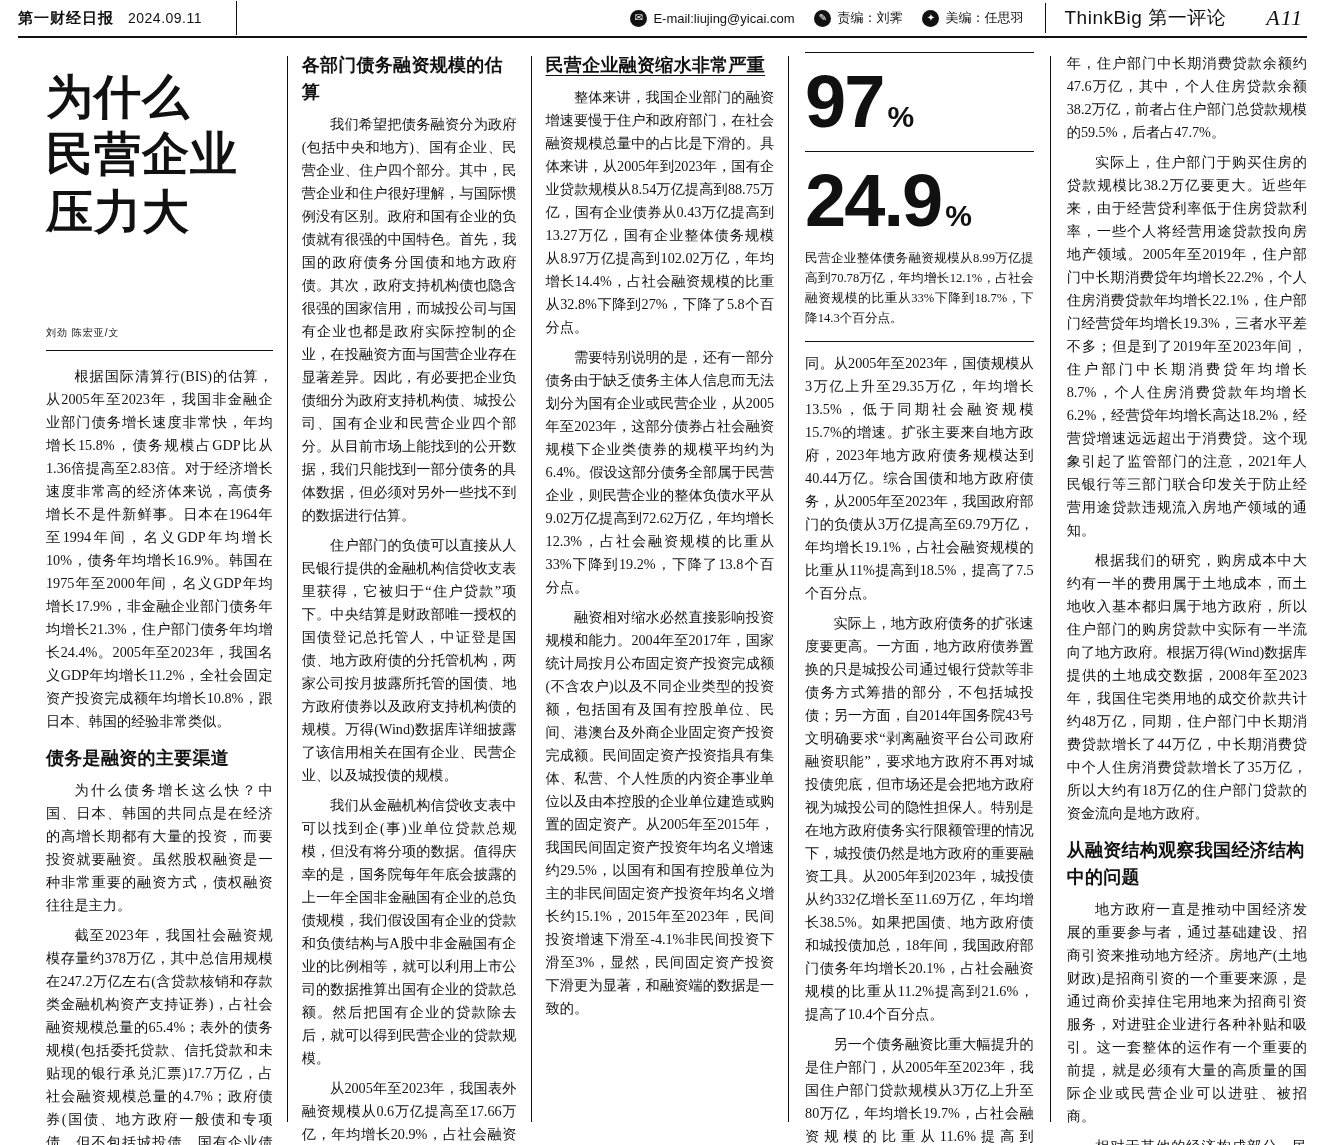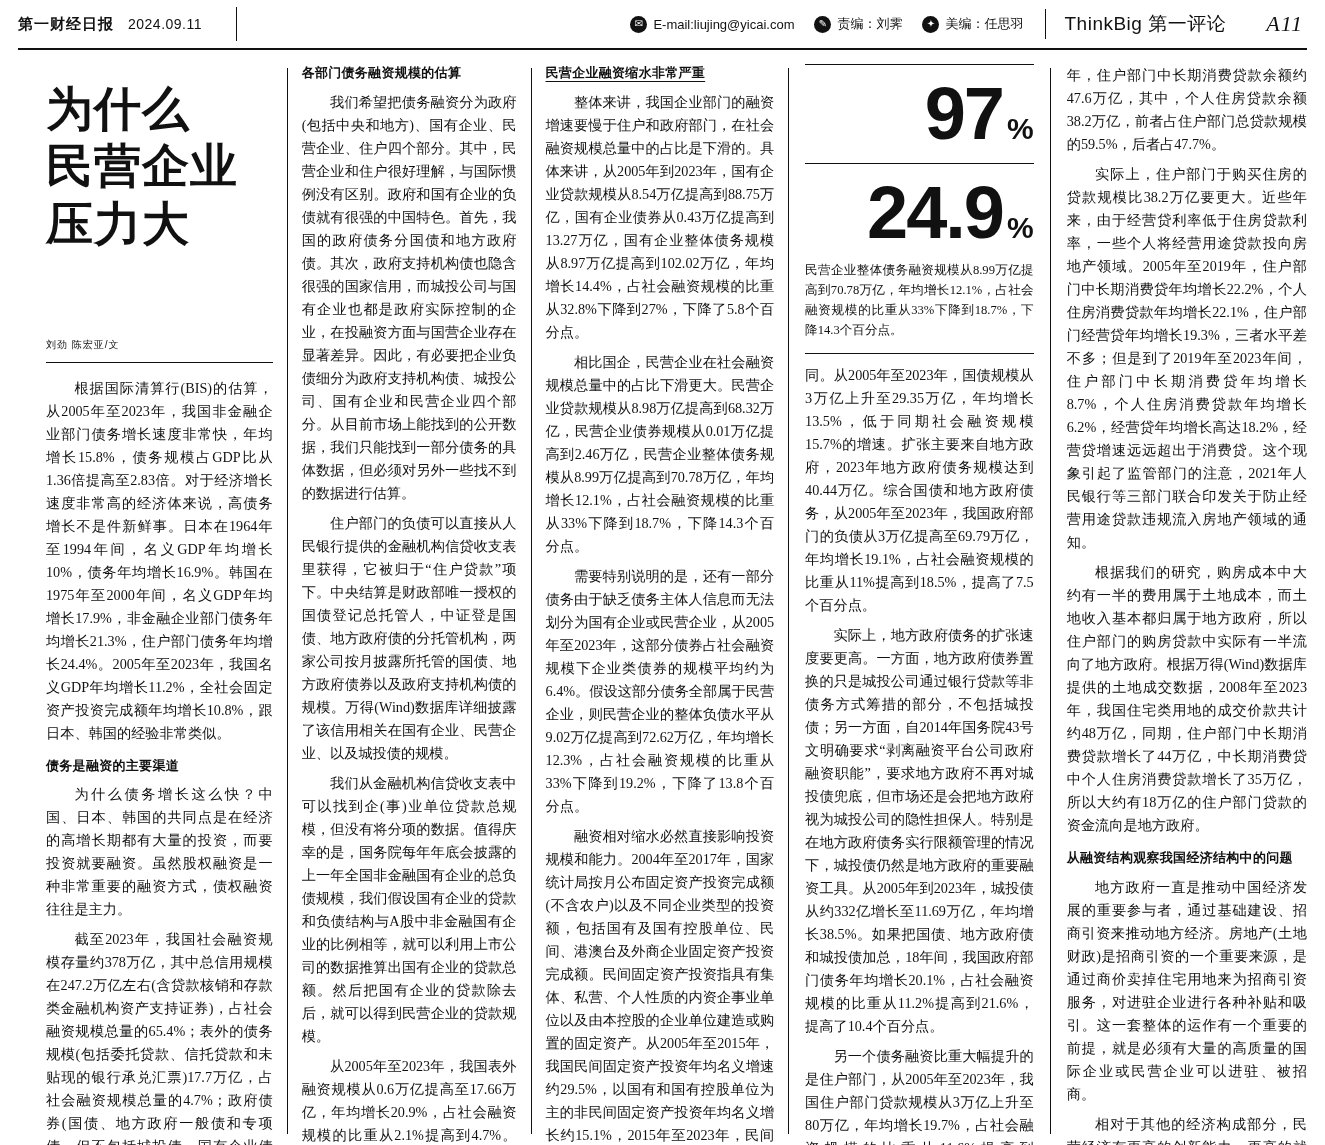--- a/index.html
+++ b/index.html
@@ -16,21 +16,21 @@
     position: relative;
     width: 1325px;
     height: 1145px;
     padding: 0 14px;
   }
 
   
   .masthead {
     display: flex;
     align-items: center;
-    height: 48px;
+    height: 36px;
     padding: 0 4px;
     font-family: "Liberation Sans", sans-serif;
   }
   .mast-paper {
     font-size: 15px;
     font-weight: bold;
     letter-spacing: 1px;
     white-space: nowrap;
   }
   .mast-date {
@@ -139,40 +139,40 @@
     font-size: 14.2px;
     line-height: 1.62;
     margin: 0 0 7px 0;
     text-align: justify;
     text-justify: inter-ideograph;
     text-indent: 2em;
   }
   p.para.noindent { text-indent: 0; }
 
   h2.sub {
-    font-family: Liberation Mono, monospace;
-    font-weight: bold;
-    font-size: 13px;
+    font-family: Liberation Sans, sans-serif;
+    font-weight: bold;
+    font-size: 18px;
     line-height: 1.5;
     margin: 12px 0 7px 0;
     letter-spacing: 0.3px;
   }
   h2.sub.first { margin-top: 0; }
   h2.sub.underline {
     text-decoration: underline;
     text-underline-offset: 4px;
   }
 
   
   .stat-rule-top { border-top: 1px solid #111; margin-bottom: 10px; }
   .stat-rule { border-top: 1px solid #111; margin: 12px 0 10px 0; }
   .stat-number {
     font-family: "Liberation Sans", sans-serif;
     font-weight: bold;
-    text-align: right;
+    text-align: left;
     line-height: 1;
     letter-spacing: -2px;
     margin: 12px 0 10px 0;
   }
   .stat-number .big { font-size: 74px; }
   .stat-number .pct { font-size: 30px; letter-spacing: 0; margin-left: 4px; }
   .stat-caption {
     font-size: 12.6px;
     line-height: 1.6;
     text-align: justify;
@@ -240,21 +240,20 @@
       <p class="para">我们从金融机构信贷收支表中可以找到企(事)业单位贷款总规模，但没有将分项的数据。值得庆幸的是，国务院每年年底会披露的上一年全国非金融国有企业的总负债规模，我们假设国有企业的贷款和负债结构与A股中非金融国有企业的比例相等，就可以利用上市公司的数据推算出国有企业的贷款总额。然后把国有企业的贷款除去后，就可以得到民营企业的贷款规模。</p>
       <p class="para">从2005年至2023年，我国表外融资规模从0.6万亿提高至17.66万亿，年均增长20.9%，占社会融资规模的比重从2.1%提高到4.7%。参与表外融资的主体较为复杂，不仅有国企、民企，也不乏城投公司的身影，再加上相关信息披露较少，我们没有对表外融资进行不同类型的主体划分。</p>
 
     </div>
 
     <div class="vrule"></div>
 
     <div class="col col-3">
       <h2 class="sub first underline">民营企业融资缩水非常严重</h2>
       <p class="para">整体来讲，我国企业部门的融资增速要慢于住户和政府部门，在社会融资规模总量中的占比是下滑的。具体来讲，从2005年到2023年，国有企业贷款规模从8.54万亿提高到88.75万亿，国有企业债券从0.43万亿提高到13.27万亿，国有企业整体债务规模从8.97万亿提高到102.02万亿，年均增长14.4%，占社会融资规模的比重从32.8%下降到27%，下降了5.8个百分点。</p>
-      <p class="para">相比国企，民营企业在社会融资规模总量中的占比下滑更大。民营企业贷款规模从8.98万亿提高到68.32万亿，民营企业债券规模从0.01万亿提高到2.46万亿，民营企业整体债务规模从8.99万亿提高到70.78万亿，年均增长12.1%，占社会融资规模的比重从33%下降到18.7%，下降14.3个百分点。</p>
       <p class="para">需要特别说明的是，还有一部分债务由于缺乏债务主体人信息而无法划分为国有企业或民营企业，从2005年至2023年，这部分债券占社会融资规模下企业类债券的规模平均约为6.4%。假设这部分债务全部属于民营企业，则民营企业的整体负债水平从9.02万亿提高到72.62万亿，年均增长12.3%，占社会融资规模的比重从33%下降到19.2%，下降了13.8个百分点。</p>
       <p class="para">融资相对缩水必然直接影响投资规模和能力。2004年至2017年，国家统计局按月公布固定资产投资完成额(不含农户)以及不同企业类型的投资额，包括国有及国有控股单位、民间、港澳台及外商企业固定资产投资完成额。民间固定资产投资指具有集体、私营、个人性质的内资企事业单位以及由本控股的企业单位建造或购置的固定资产。从2005年至2015年，我国民间固定资产投资年均名义增速约29.5%，以国有和国有控股单位为主的非民间固定资产投资年均名义增长约15.1%，2015年至2023年，民间投资增速下滑至-4.1%非民间投资下滑至3%，显然，民间固定资产投资下滑更为显著，和融资端的数据是一致的。</p>
     </div>
 
     <div class="vrule"></div>
 
     <div class="col col-4">
       <div class="stat-rule-top"></div>
 
       <div class="stat-number">

